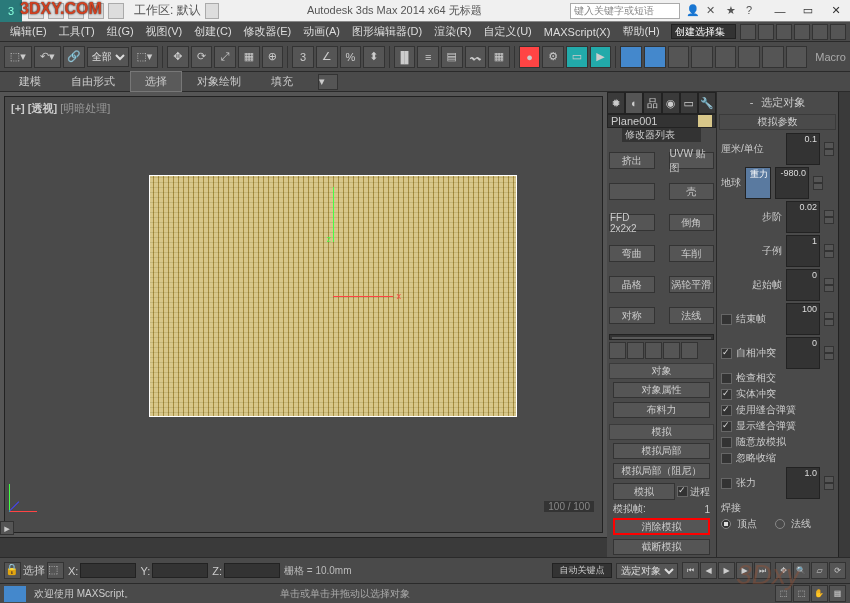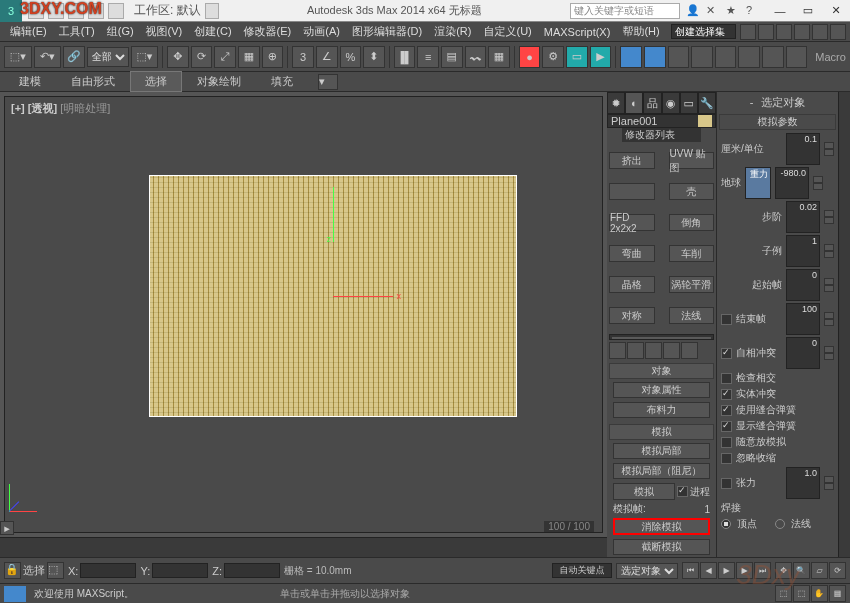--- a/index.html
+++ b/index.html
@@ -42,21 +42,21 @@
 .plane{position:absolute;left:144px;top:78px;width:368px;height:242px;background:repeating-linear-gradient(0deg,#d8c78a 0,#d8c78a 4px,#c4b578 4px,#c4b578 5px),repeating-linear-gradient(90deg,transparent 0,transparent 4px,#c4b578 4px,#c4b578 5px);background-blend-mode:multiply;box-shadow:0 0 0 1px #fff inset}
 .gizmo{position:absolute;left:50%;top:50%;width:1px;height:1px}
 .gizmo .ax{position:absolute;left:0;top:0;width:60px;height:1px;background:#f44}
 .gizmo .ax::after{content:"x";position:absolute;right:-8px;top:-5px;color:#f44;font-size:9px}
 .gizmo .ay{position:absolute;left:0;bottom:0;width:1px;height:55px;background:#4f4;transform:translateY(0) rotate(180deg);transform-origin:top}
 .gizmo .ay::after{content:"z";position:absolute;left:3px;top:-3px;color:#4f4;font-size:9px}
 .vcorner{position:absolute;left:4px;bottom:20px;width:35px;height:35px}
 .vcorner .vx{position:absolute;left:0;bottom:0;width:28px;height:1px;background:#f44}
 .vcorner .vy{position:absolute;left:0;bottom:0;width:1px;height:28px;background:#4f4}
 .vcorner .vz{position:absolute;left:0;bottom:0;width:14px;height:1px;background:#44f;transform:rotate(-45deg);transform-origin:left}
-.vpstat{position:absolute;right:8px;bottom:0;font-size:10px;color:#888;background:#333;padding:0 4px}
+.vpstat{position:absolute;right:8px;bottom:20px;font-size:10px;color:#888;background:#333;padding:0 4px}
 .sidebtn2{position:absolute;left:0;bottom:68px;width:14px;height:14px;background:#555;border:1px solid #333;color:#ccc;text-align:center}
 .cmdpanel{position:absolute;right:0;top:92px;width:243px;bottom:46px;background:#4a4a4a;display:flex}
 .modpanel{width:110px;border-right:1px solid #2a2a2a;display:flex;flex-direction:column}
 .modtabs{height:22px;display:flex;background:#3a3a3a}
 .modtabs div{flex:1;height:22px;border:1px solid #222;display:flex;align-items:center;justify-content:center}
 .modtabs div.on{background:#555}
 .objname{height:18px;background:#333;border:1px solid #222;margin:0;padding:0 3px;display:flex;align-items:center;color:#c8b060;font-size:10px}
 .objname .sw{width:14px;height:12px;background:#d8c78a;margin-left:auto}
 .modlist{height:18px;background:#333;margin:0 15px 2px;padding:0 3px;display:flex;align-items:center;font-size:10px}
 .modbtns{display:grid;grid-template-columns:1fr 1fr;gap:14px;padding:8px 2px}

